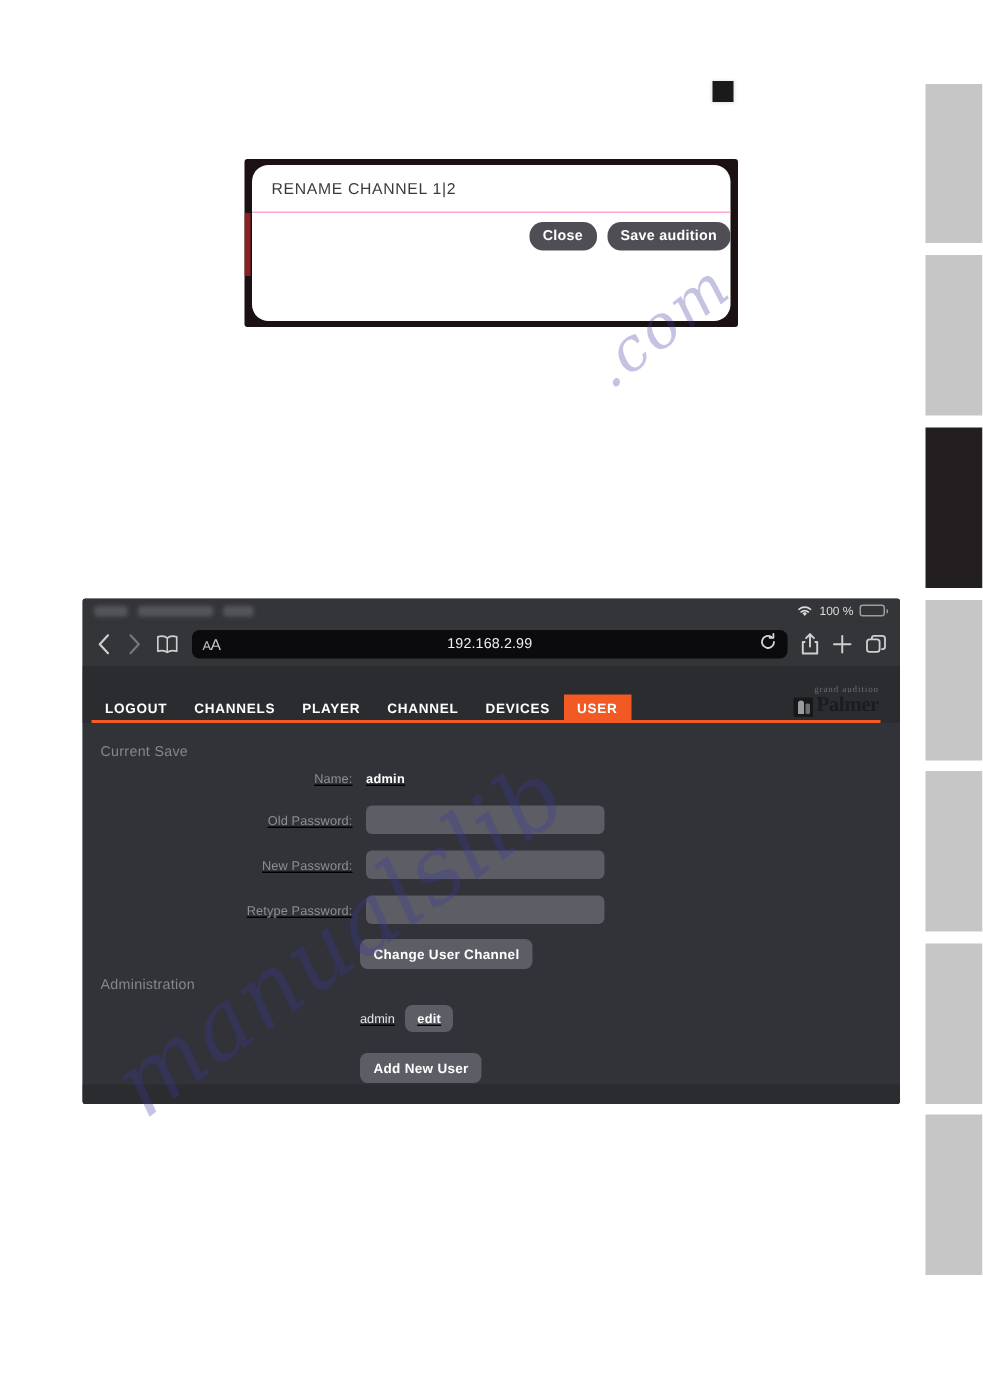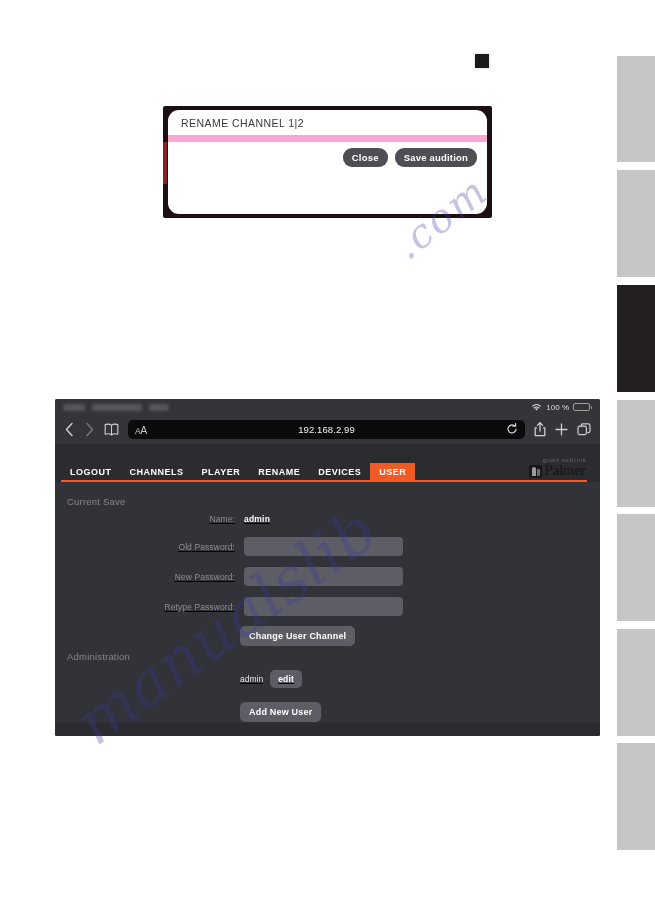--- a/index.html
+++ b/index.html
@@ -102,21 +102,21 @@
     left: 5px;
     top: 4px;
     width: 319px;
     height: 104px;
     background: #ffffff;
     border-radius: 11px;
     overflow: hidden;
   }
   .dialog-header {
     height: 32px;
-    border-bottom: 7px solid #f9a8d4;
+    border-bottom: 1px solid #f9a8d4;
     display: flex;
     align-items: center;
     padding-left: 13px;
     box-sizing: border-box;
   }
   .dialog-title {
     font-size: 10.5px;
     color: #3a3a3a;
     letter-spacing: 0.45px;
     font-family: "Liberation Sans", sans-serif;
@@ -148,21 +148,20 @@
     box-sizing: border-box;
     font-family: "Liberation Sans", sans-serif;
     letter-spacing: 0.4px;
     outline: none;
   }
   .dialog-footer {
     height: 31px;
     display: flex;
     align-items: center;
     justify-content: flex-end;
-    padding-right: 10px;
     box-sizing: border-box;
     gap: 7px;
   }
   .btn-dark {
     background: #4e4e54;
     color: #ffffff;
     border: none;
     border-radius: 9px;
     font-size: 9.5px;
     font-weight: bold;
@@ -547,21 +546,21 @@
       </svg>
     </span>
   </div>
 
   <div class="webpage">
 
     <div class="navstrip">
       <span class="navitem">LOGOUT</span>
       <span class="navitem">CHANNELS</span>
       <span class="navitem">PLAYER</span>
-      <span class="navitem">RENAME</span>
+      <span class="navitem">CHANNEL</span>
       <span class="navitem">DEVICES</span>
       <span class="navitem active">USER</span>
 
       <div class="brand">
         <div class="brand-sub">grand audition</div>
         <div class="brand-main">
           <span class="brand-mark"></span>
           <span class="brand-name">Palmer</span>
         </div>
       </div>

